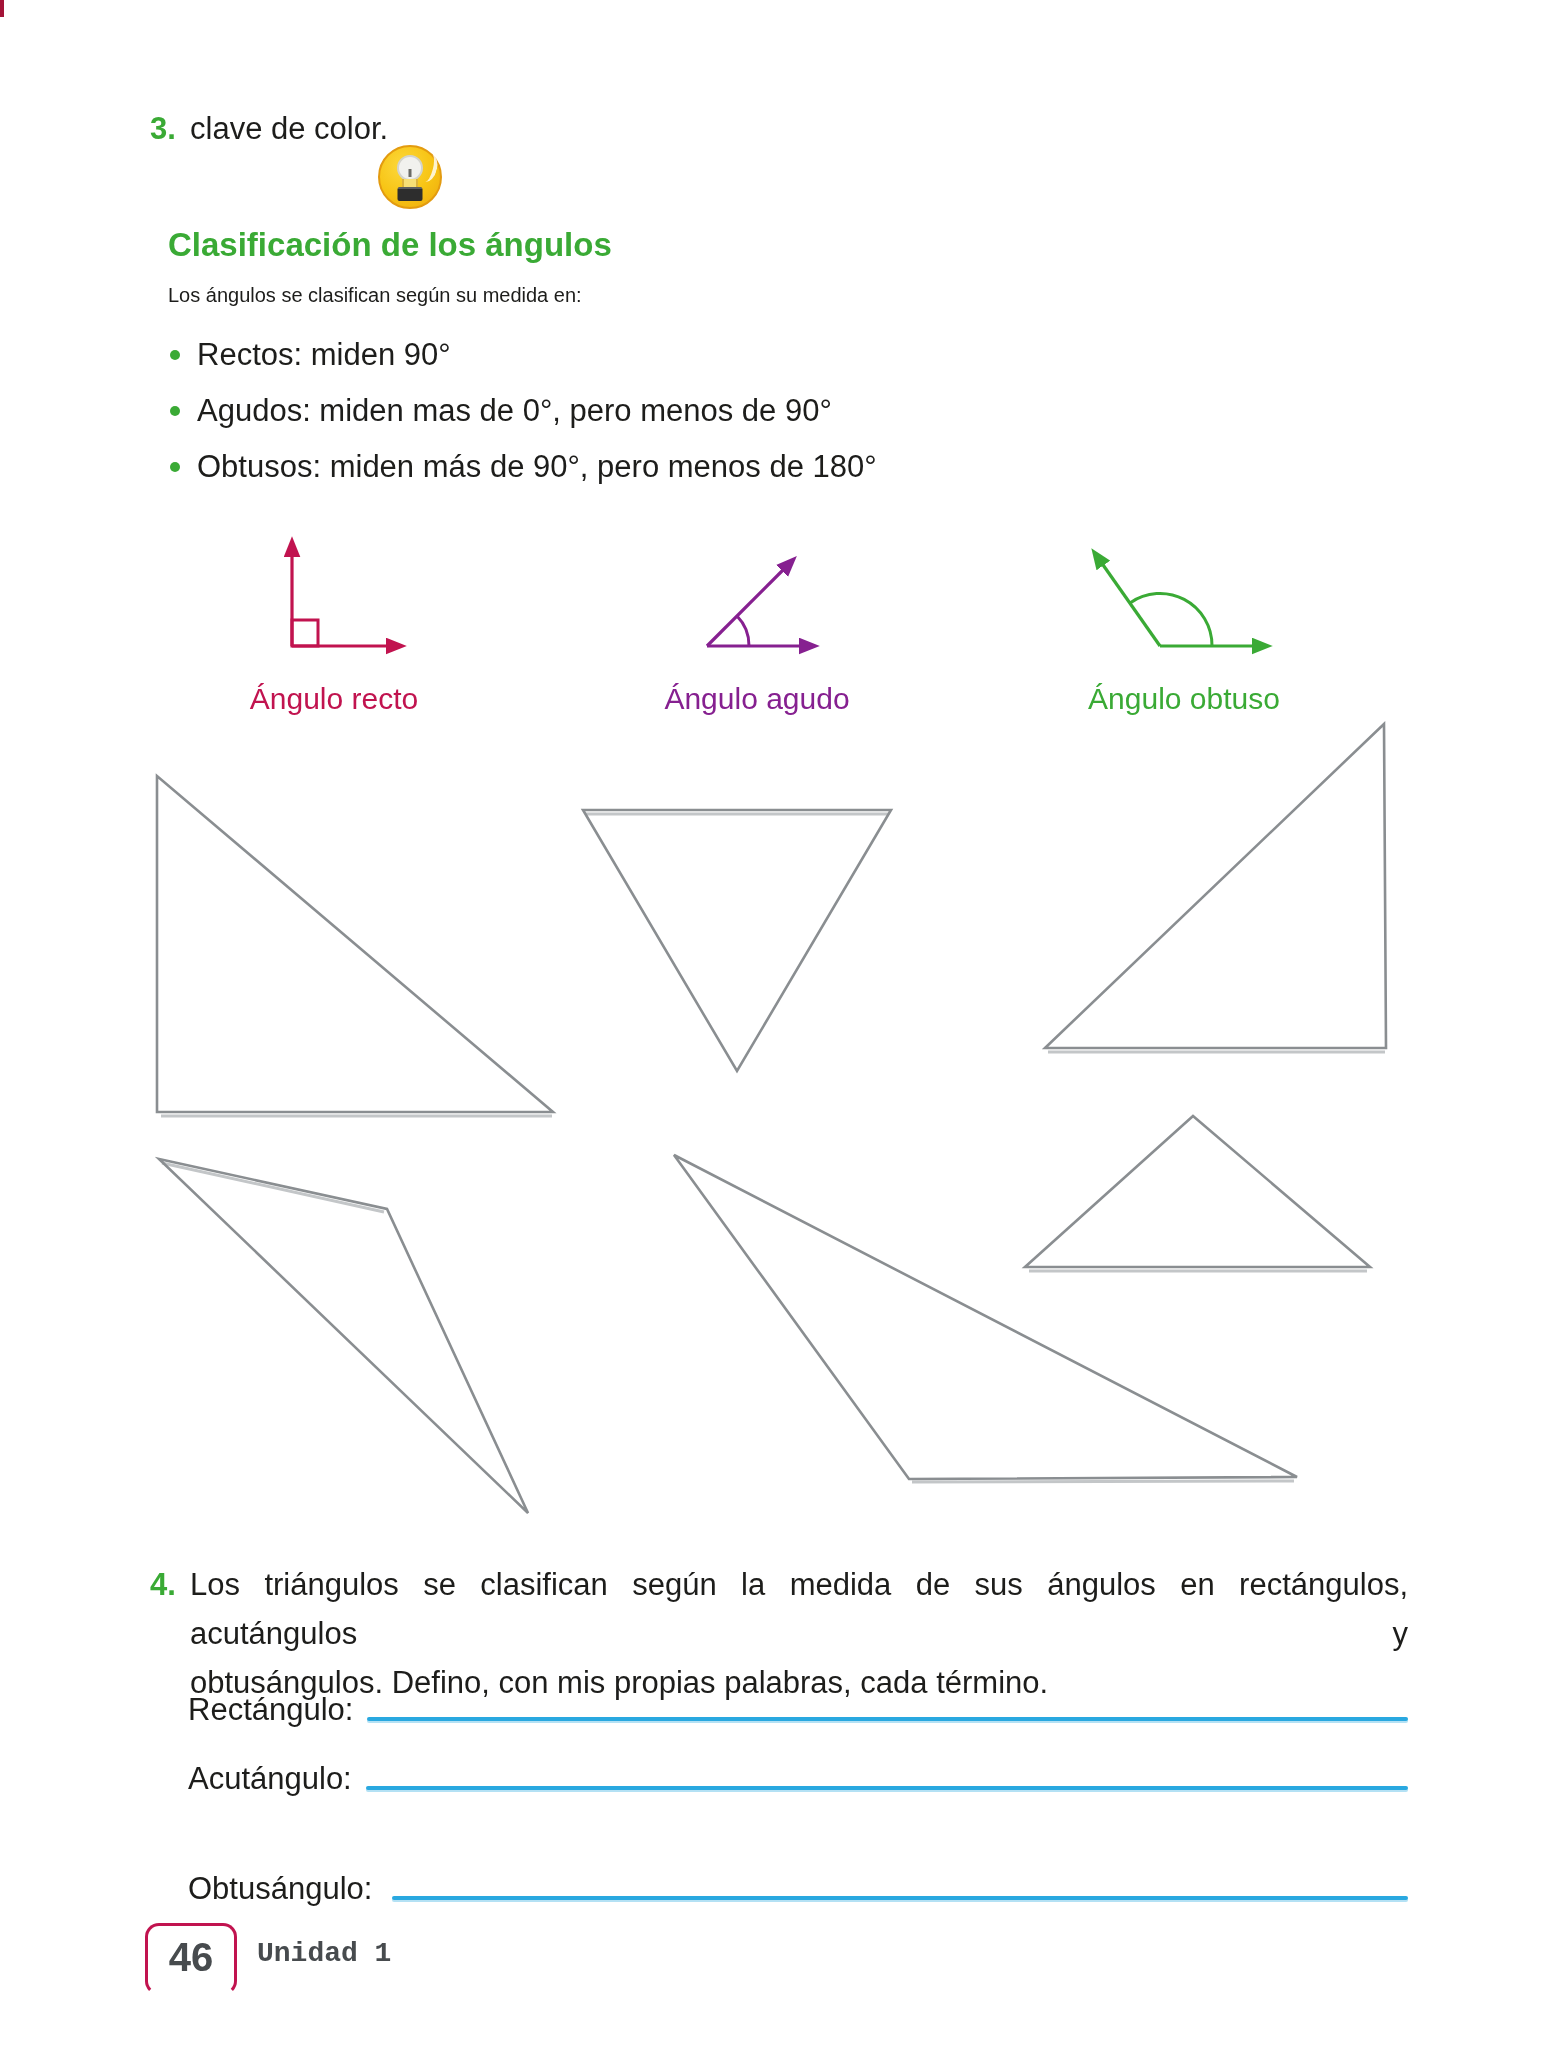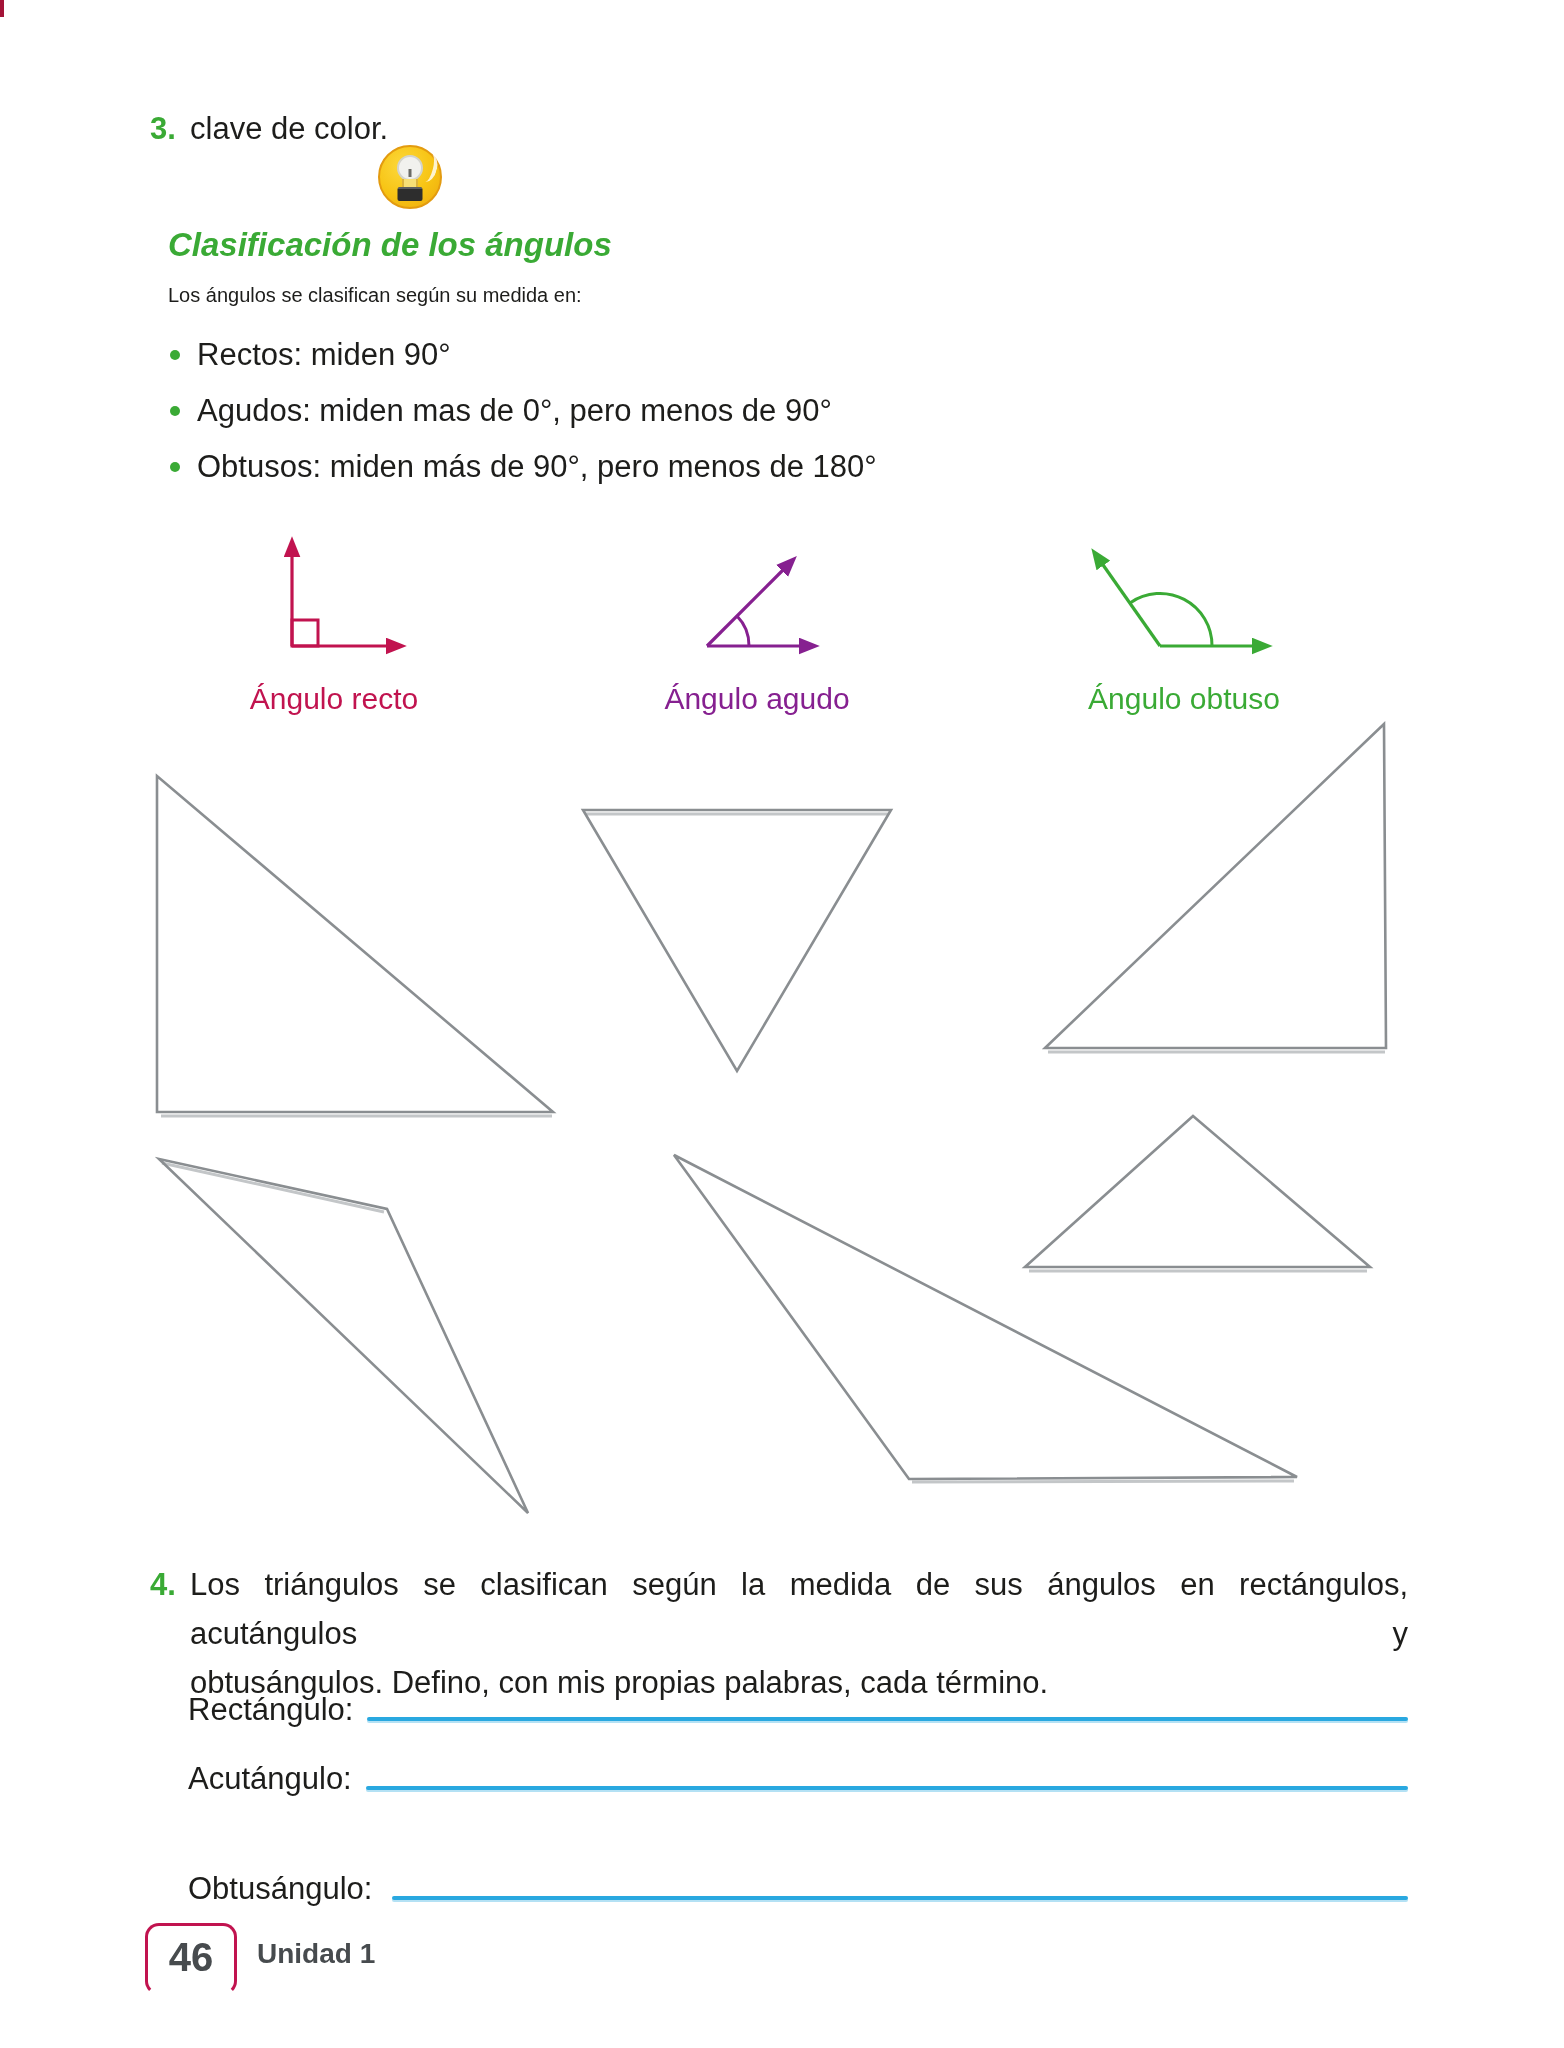--- a/index.html
+++ b/index.html
@@ -30,21 +30,21 @@
   .bulb-head{position:absolute;left:50%;top:8px;transform:translateX(-50%);width:26px;height:26px;
     background:#f1f1ee;border:2px solid #d3d3cd;border-radius:50%;box-sizing:border-box;}
   .bulb-head::after{content:"";position:absolute;left:50%;top:12px;transform:translateX(-50%);
     width:3px;height:8px;background:#6b6b66;}
   .bulb-neck{position:absolute;left:50%;top:32px;transform:translateX(-50%);width:16px;height:9px;
     background:#f7df76;border-left:2px solid #dcb33b;border-right:2px solid #dcb33b;box-sizing:border-box;}
   .bulb-base{position:absolute;left:50%;top:40px;transform:translateX(-50%);width:25px;height:14px;
     background:#2d2d2d;border-top:2px solid #5e5e5e;border-radius:2px;box-sizing:border-box;}
 
   
-  .section-title{position:absolute;left:168px;top:226px;font-size:33px;font-weight:bold;color:#3aaa35;font-style:italic;}
+  .section-title{position:absolute;left:168px;top:226px;font-size:33px;font-weight:bold;color:#3aaa35;}
   .intro{position:absolute;left:168px;top:284px;font-size:20px;}
   .bullets{position:absolute;left:170px;top:338px;list-style:none;margin:0;padding:0;}
   .bullets li{position:relative;padding-left:27px;font-size:31px;line-height:34px;margin-bottom:22px;}
   .bullets li::before{content:"";position:absolute;left:0;top:12px;width:10px;height:10px;border-radius:50%;background:#3aaa35;}
 
   
   svg.art{position:absolute;left:0;top:0;}
 
   
   .angle-label{position:absolute;top:682px;transform:translateX(-50%);font-size:30px;white-space:nowrap;}
@@ -58,21 +58,21 @@
   .row-acutangulo{top:1755px;}
   .row-obtusangulo{top:1865px;gap:6px;}
   .answer-label{font-size:31px;line-height:40px;white-space:nowrap;}
   .answer-line{flex:1;height:4px;margin-left:14px;margin-bottom:9px;background:#29a8e0;border-radius:2px;
     box-shadow:0 2px 0 rgba(41,168,224,.35);}
 
   
   .page-num-box{position:absolute;left:145px;top:1923px;width:92px;height:72px;box-sizing:border-box;
     border:3.5px solid #c1134f;border-bottom-color:transparent;border-radius:14px;
     text-align:center;font-size:40px;font-weight:bold;color:#474b4e;line-height:62px;}
-  .unit-label{position:absolute;left:257px;top:1938px;font-size:28px;font-weight:bold;color:#474b4e;}
+  .unit-label{position:absolute;left:257px;top:1938px;font-size:28px;font-weight:bold;color:#474b4e;font-family:Liberation Mono, monospace;}
 </style>
 </head>
 <body>
 
 <div class="page">
 
   <div class="corner-tab"></div>
 
   <div class="numbered item3">
     <span class="item-number">3.</span>

